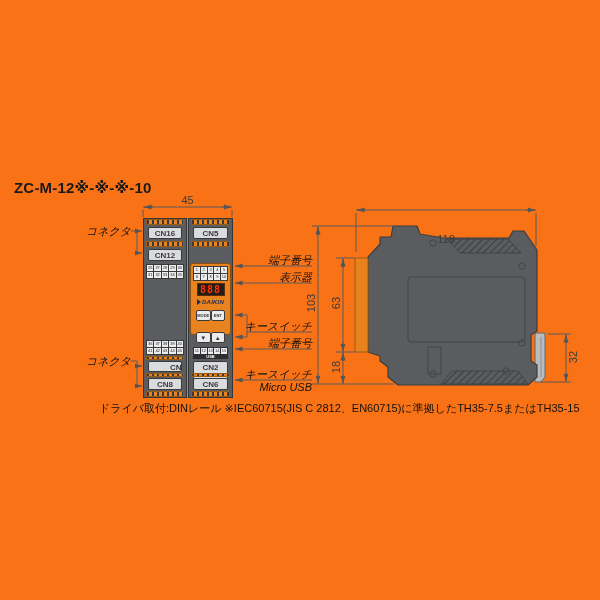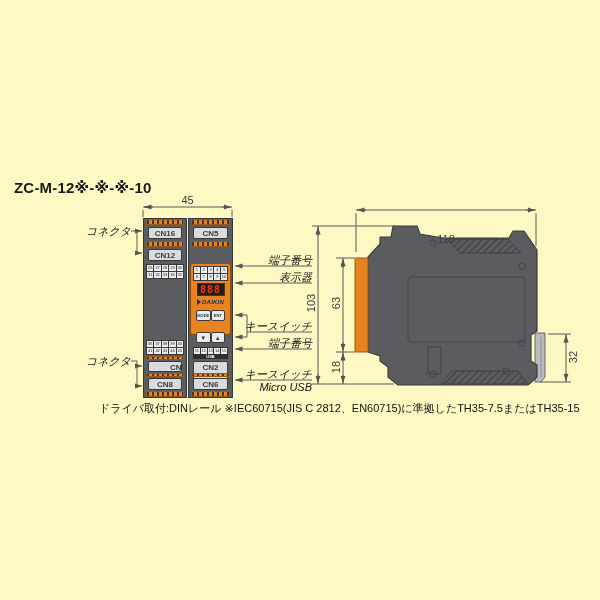--- a/index.html
+++ b/index.html
@@ -1,16 +1,16 @@
 <!DOCTYPE html>
 <html><head>
 <meta charset="utf-8">
 <style>
   html,body{margin:0;padding:0;background:#fff;}
-  #canvas{position:relative;width:600px;height:600px;background:#fef9c3;overflow:hidden;
+  #canvas{position:relative;width:600px;height:600px;background:#f97316;overflow:hidden;
           font-family:"Liberation Sans","DejaVu Sans",sans-serif;color:#1a1a1a;}
   .abs{position:absolute;}
   .title{font-size:15px;font-weight:bold;letter-spacing:.2px;white-space:nowrap;}
   .dimtxt{font-size:11px;color:#3c3c3c;text-align:center;white-space:nowrap;}
   .vdim{transform:rotate(-90deg);transform-origin:center;width:30px;height:12px;line-height:12px;}
   .lbl{font-size:11px;color:#111;white-space:nowrap;font-style:italic;}
   .r{text-align:right;}
   .foot{font-size:11px;color:#111;white-space:nowrap;text-align:right;}
 
   

